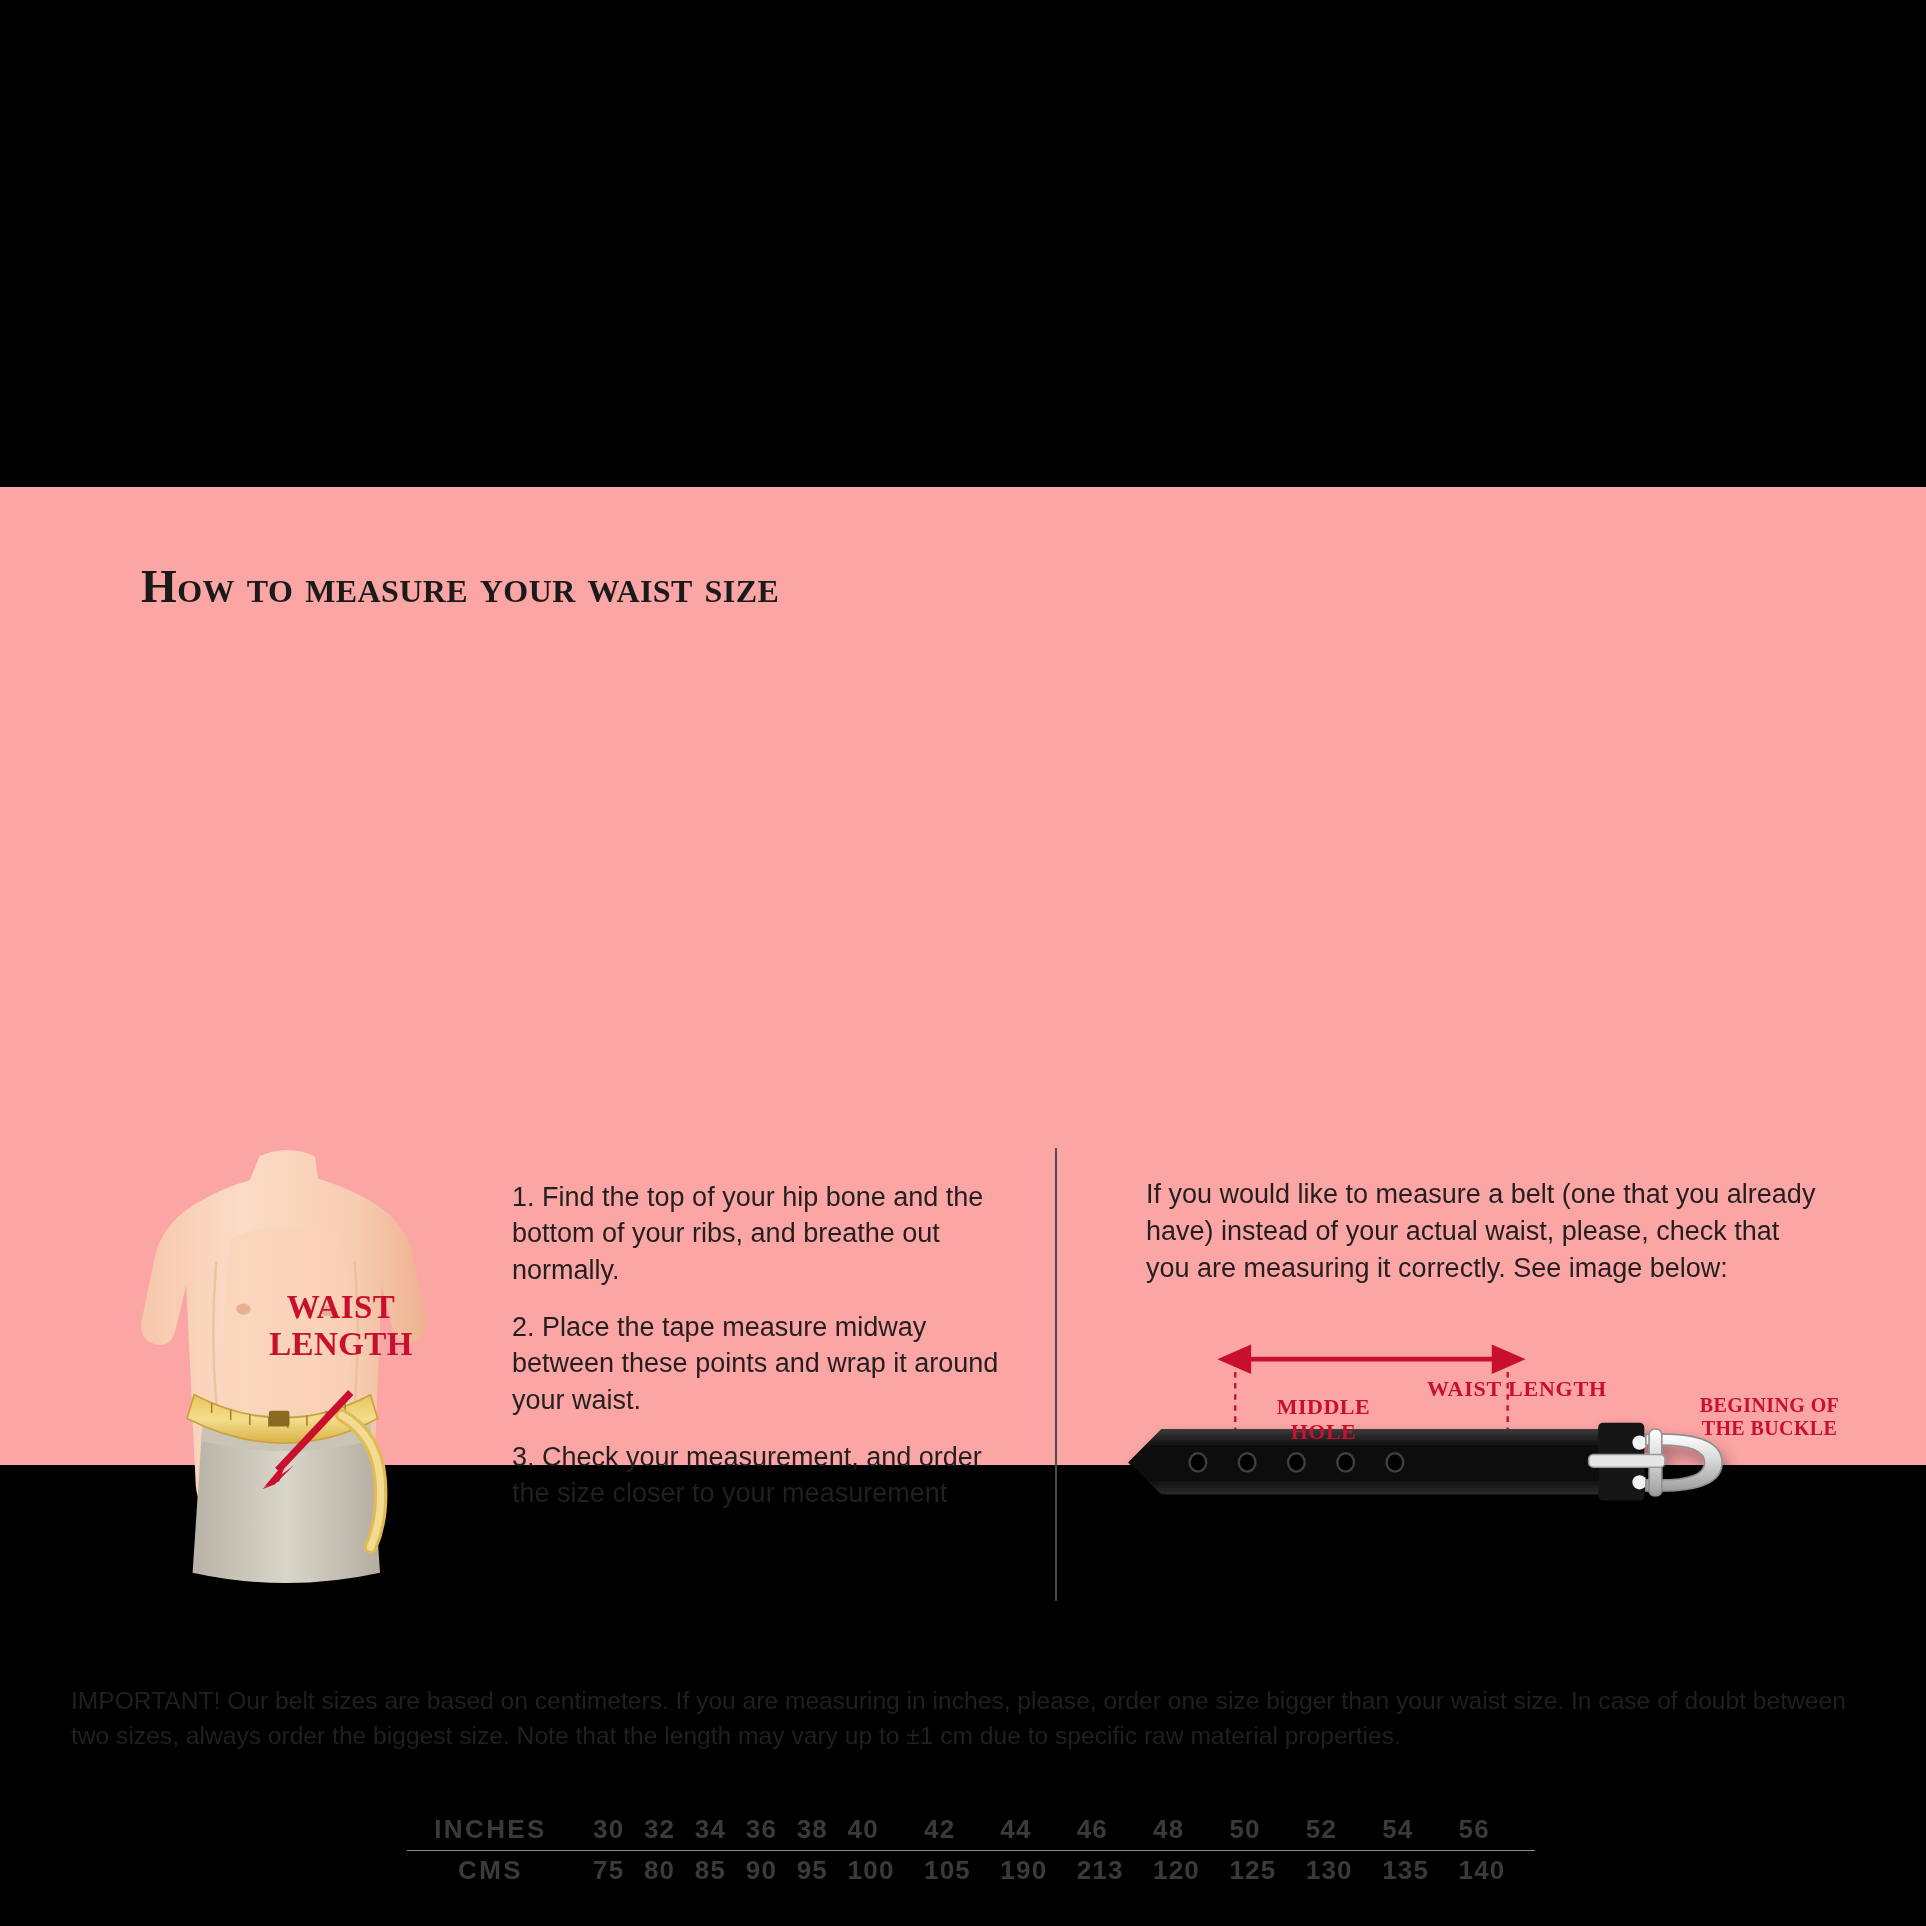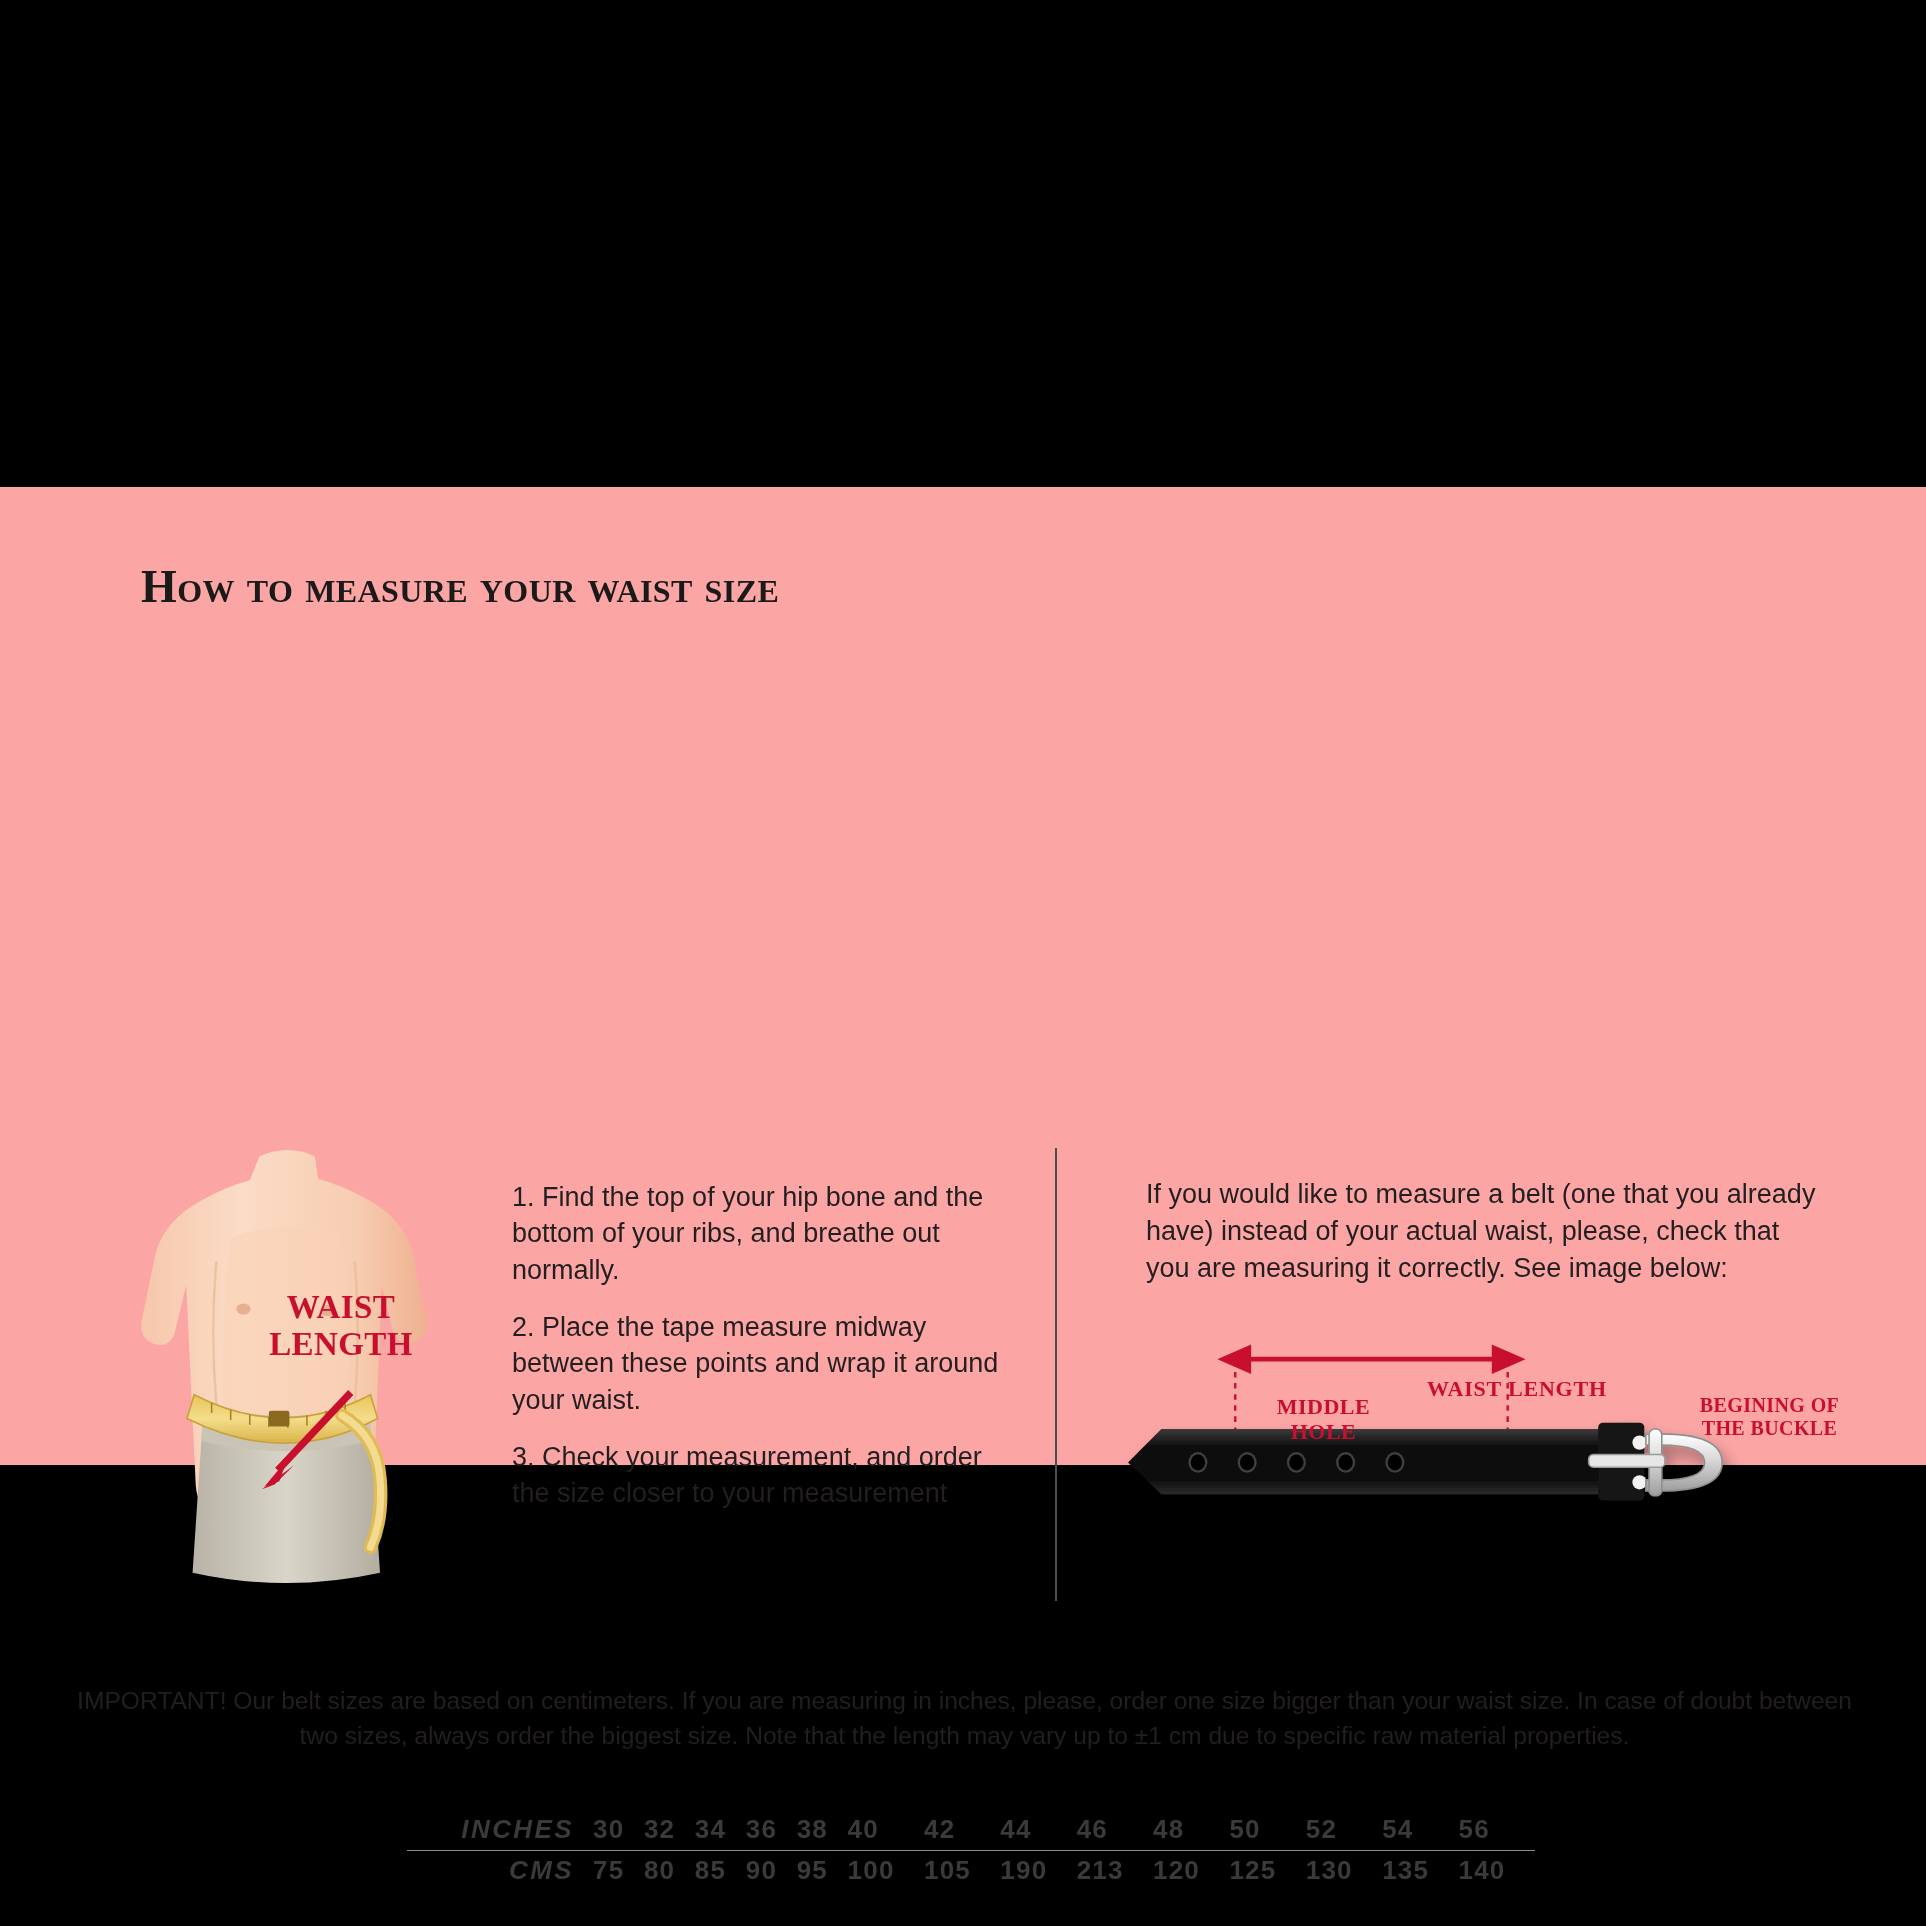--- a/index.html
+++ b/index.html
@@ -139,21 +139,21 @@
     font-size: 20px;
     line-height: 1.15;
     letter-spacing: 0.4px;
   }
   
   .important {
     position: absolute;
     left: 71px;
     top: 1197px;
     width: 1787px;
-    text-align: center;
+    text-align: left;
     color: #231f20;
     font-size: 24.6px;
     line-height: 1.42;
   }
   
   .size-table {
     position: absolute;
     left: 407px;
     top: 1322px;
     width: 1128px;
@@ -168,25 +168,24 @@
     color: #3a3a3a;
     letter-spacing: 1.2px;
     padding: 4.8px 0;
     text-align: left;
     white-space: nowrap;
   }
   .size-table tr.row-inches td {
     border-bottom: 1.6px solid #8c8c8c;
   }
   .size-table td.rowhead {
-    text-align: right;
+    text-align: center;
     letter-spacing: 2.4px;
     padding-right: 19px;
     width: 167px;
-    font-style: italic;
   }
 </style>
 </head>
 <body>
 
 <div class="page">
 
   <div class="sheet">
 
     <div class="title">How to measure your waist size</div>

